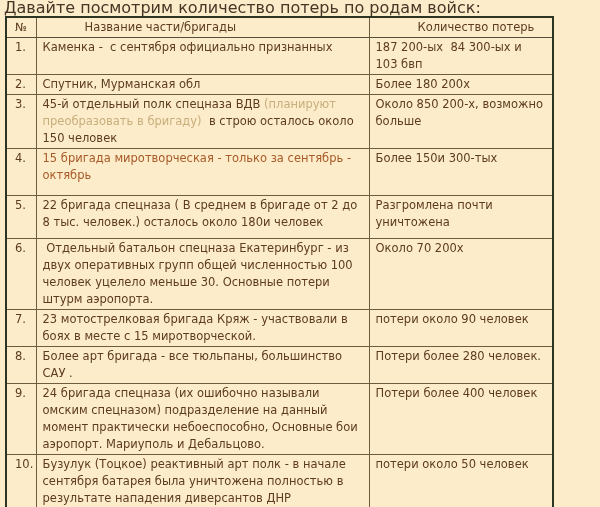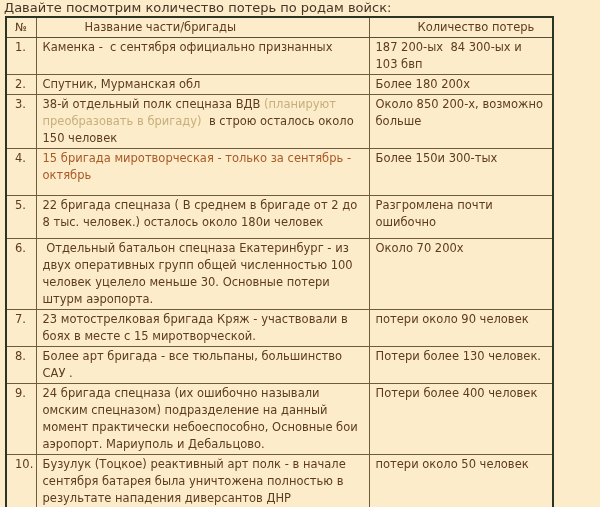--- a/index.html
+++ b/index.html
@@ -10,21 +10,21 @@
     height: 507px;
     overflow: hidden;
     font-family: "DejaVu Sans", "Liberation Sans", sans-serif;
   }
   .page {
     width: 600px;
     height: 507px;
     box-sizing: border-box;
   }
   .title {
-    font-size: 13px;
+    font-size: 16px;
     line-height: 14px;
     color: #453626;
     padding: 1px 0 1px 4px;
     white-space: pre-wrap;
   }
   table.losses {
     border-collapse: collapse;
     table-layout: fixed;
     margin-left: 5px;
     width: 547px;
@@ -84,47 +84,47 @@
         <td>Каменка -  с сентября официально признанных</td>
         <td>187 200-ых  84 300-ых и 103 бвп</td>
       </tr>
       <tr class="rh18">
         <td class="num">2.</td>
         <td>Спутник, Мурманская обл</td>
         <td>Более 180 200х</td>
       </tr>
       <tr class="rh49">
         <td class="num">3.</td>
-        <td><span>38-й отдельный полк спецназа ВДВ </span><span class="muted">(планируют преобразовать в бригаду)</span><span>  в строю осталось около 150 человек</span></td>
+        <td><span>45-й отдельный полк спецназа ВДВ </span><span class="muted">(планируют преобразовать в бригаду)</span><span>  в строю осталось около 150 человек</span></td>
         <td>Около 850 200-х, возможно больше</td>
       </tr>
       <tr class="rh47">
         <td class="num">4.</td>
         <td class="accent">15 бригада миротворческая - только за сентябрь - октябрь</td>
         <td>Более 150и 300-тых</td>
       </tr>
       <tr class="rh43">
         <td class="num">5.</td>
         <td>22 бригада спецназа ( В среднем в бригаде от 2 до 8 тыс. человек.) осталось около 180и человек</td>
-        <td>Разгромлена почти ошибочно</td>
+        <td>Разгромлена почти уничтожена</td>
       </tr>
       <tr class="rh53">
         <td class="num">6.</td>
         <td> Отдельный батальон спецназа Екатеринбург - из двух оперативных групп общей численностью 100 человек уцелело меньше 30. Основные потери штурм аэропорта.</td>
         <td>Около 70 200х</td>
       </tr>
       <tr class="rh35">
         <td class="num">7.</td>
         <td>23 мотострелковая бригада Кряж - участвовали в боях в месте с 15 миротворческой.</td>
         <td>потери около 90 человек</td>
       </tr>
       <tr class="rh18">
         <td class="num">8.</td>
         <td>Более арт бригада - все тюльпаны, большинство САУ .</td>
-        <td>Потери более 130 человек.</td>
+        <td>Потери более 280 человек.</td>
       </tr>
       <tr class="rh64">
         <td class="num">9.</td>
         <td>24 бригада спецназа (их ошибочно называли омским спецназом) подразделение на данный момент практически небоеспособно, Основные бои аэропорт. Мариуполь и Дебальцово.</td>
         <td>Потери более 400 человек</td>
       </tr>
       <tr class="rh53">
         <td class="num">10.</td>
         <td>Бузулук (Тоцкое) реактивный арт полк - в начале сентября батарея была уничтожена полностью в результате нападения диверсантов ДНР</td>
         <td>потери около 50 человек</td>

